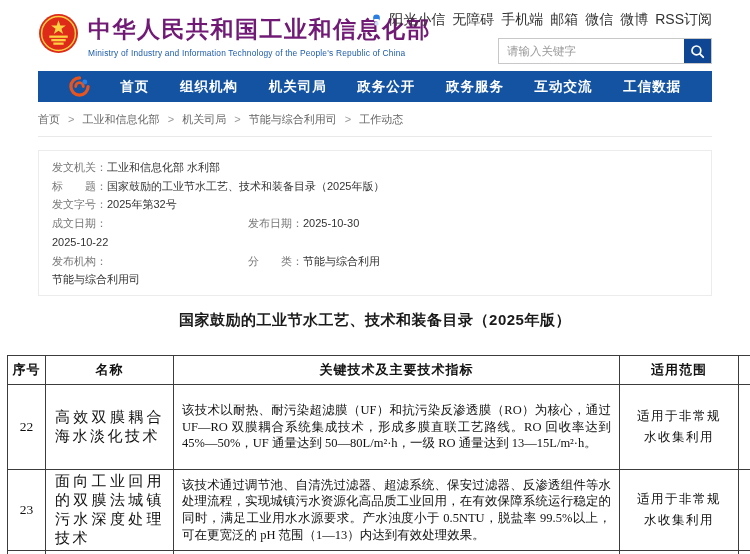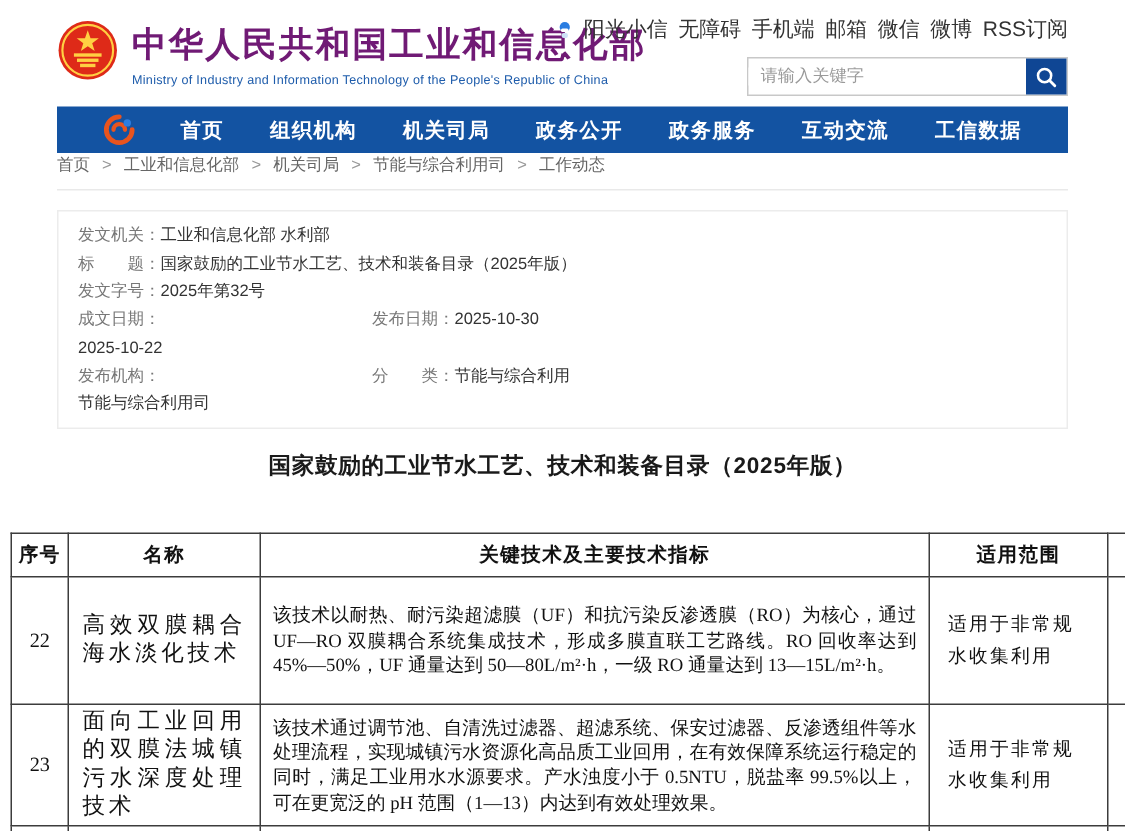--- a/index.html
+++ b/index.html
@@ -23,21 +23,21 @@
   .search-btn { width:27px; height:24px; background:#0f4694; border:none; display:flex;
                 align-items:center; justify-content:center; cursor:pointer; padding:0; }
 
   
   .navbar { margin-top:7px; height:31px; background:#1353a2; display:flex; align-items:center;
             justify-content:space-evenly; }
   .nav-item { color:#fff; font-size:13.5px; font-weight:bold; letter-spacing:1px; cursor:pointer; }
   .nav-logo { display:flex; align-items:center; }
 
   
-  .breadcrumb { font-size:11px; color:#666; padding-bottom:9px; border-bottom:1px solid #e9e9e9; }
+  .breadcrumb { margin-top:10px; font-size:11px; color:#666; padding-bottom:9px; border-bottom:1px solid #e9e9e9; }
   .breadcrumb .sep { margin:0 5px; color:#999; }
   .breadcrumb .crumb { cursor:pointer; }
 
   
   .meta-box { margin-top:13px; border:1px solid #ececec; padding:7px 30px 6px 13px; font-size:11px; }
   .meta-row { display:flex; line-height:18.7px; }
   .meta-pair { display:flex; }
   .meta-pair.col1 { width:196px;flex-direction:column; }
   .meta-label { color:#777; }
   .meta-value { color:#333; }
@@ -46,21 +46,21 @@
   .doc-title { margin-top:15px; text-align:center; font-size:15px; font-weight:bold; color:#1a1a1a; letter-spacing:0.5px; }
 
   
   .catalog-table { position:absolute; left:7px; top:355px; width:757px; border-collapse:collapse;
                    table-layout:fixed; font-family:"Liberation Serif","DejaVu Serif",serif; color:#111; }
   .catalog-table th, .catalog-table td { border:1.5px solid #3c3c3c; overflow:hidden; }
   .catalog-table th { font-size:13px; font-weight:bold; height:26px; letter-spacing:1px; }
   .no-cell   { text-align:center; font-size:13.5px; }
   .name-cell { padding:2px 9px; font-size:15px; letter-spacing:2.5px; line-height:19px; text-align:justify; }
   .tech-cell { padding:2px 8px; font-size:12.5px; line-height:16.6px; text-align:justify; }
-  .scope-cell{ font-size:12.5px; letter-spacing:1.5px; line-height:21px; padding:0 12px; }
+  .scope-cell{ text-align:center; font-size:12.5px; letter-spacing:1.5px; line-height:21px; padding:0 12px; }
   .edge-cell { font-size:8px; color:#999; text-align:center; vertical-align:middle; }
 </style>
 </head>
 <body>
 
 <div class="viewport">
   <div class="page">
 
     <div class="topbar">
       <div class="brand">

